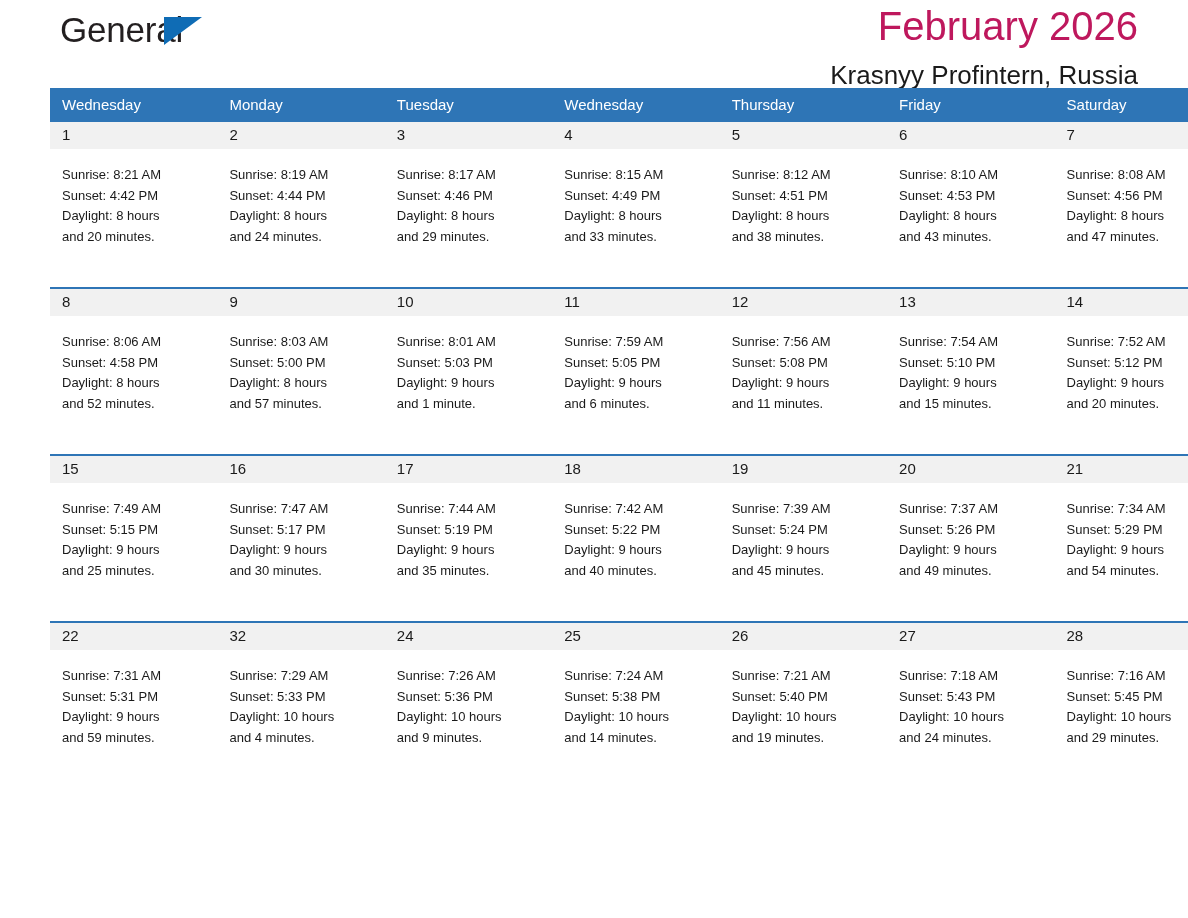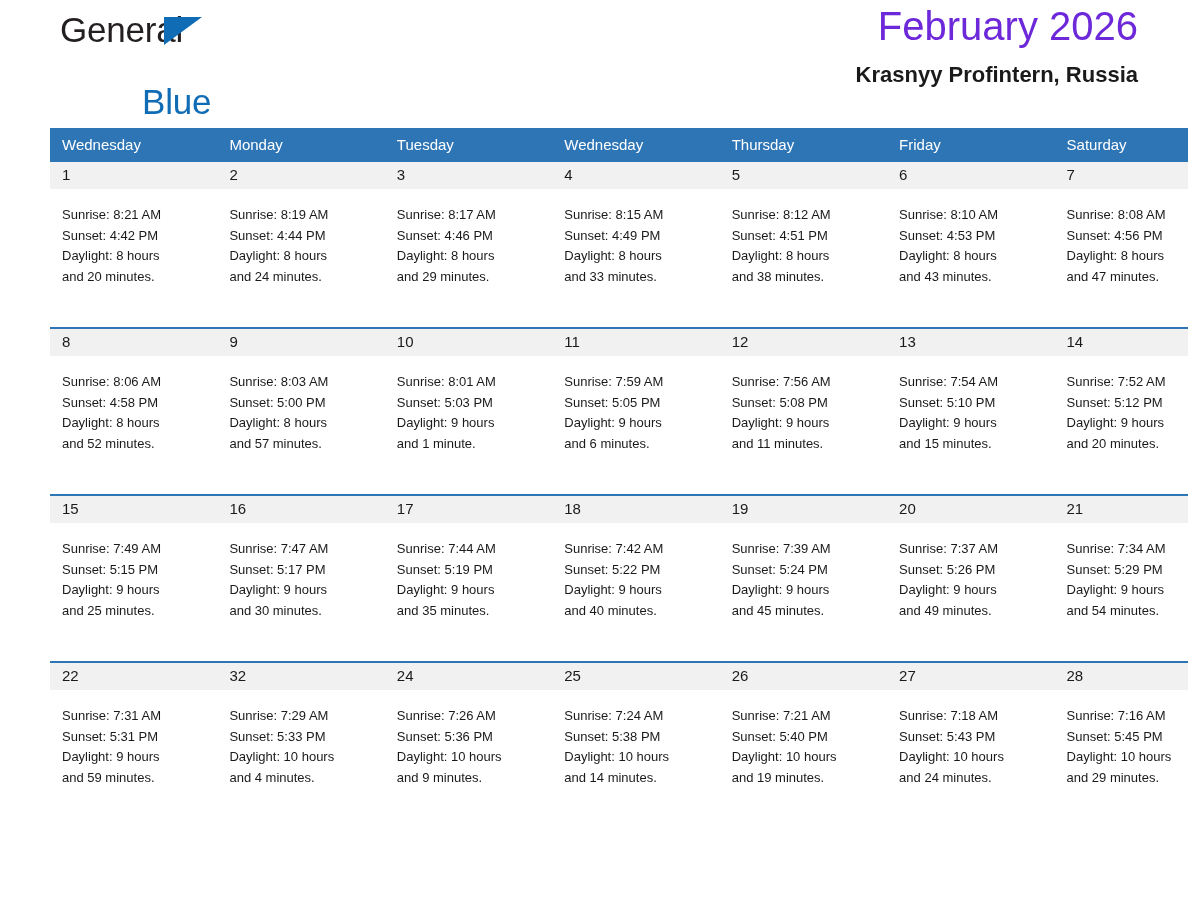--- a/index.html
+++ b/index.html
@@ -19,21 +19,21 @@
     position: relative;
     width: 1188px;
     height: 918px;
     box-sizing: border-box;
     padding: 0 50px;
   }
 
   
   .top {
     position: relative;
-    height: 128px;
+    height: 88px;
   }
 
   .brand {
     position: absolute;
     left: 10px;
     top: 10px;
     width: 260px;
     height: 90px;
   }
   .brand-general {
@@ -69,31 +69,31 @@
   .titles {
     position: absolute;
     right: 0px;
     top: 0px;
     text-align: right;
     width: 700px;
   }
   .cal-title {
     font-size: 40px;
     line-height: 52px;
-    color: #6d28d9;
+    color: #be185d;
     font-weight: normal;
     margin: 0;
     letter-spacing: 0px;
   }
   .cal-subtitle {
-    font-size: 22px;
+    font-size: 26px;
     line-height: 30px;
     color: #1a1a1a;
     margin: 8px 0 0 0;
-    font-weight: bold;
+    font-weight: normal;
   }
 
   
   .calendar {
     position: relative;
     width: 1088px;
     border-collapse: collapse;
     table-layout: fixed;
   }
 

